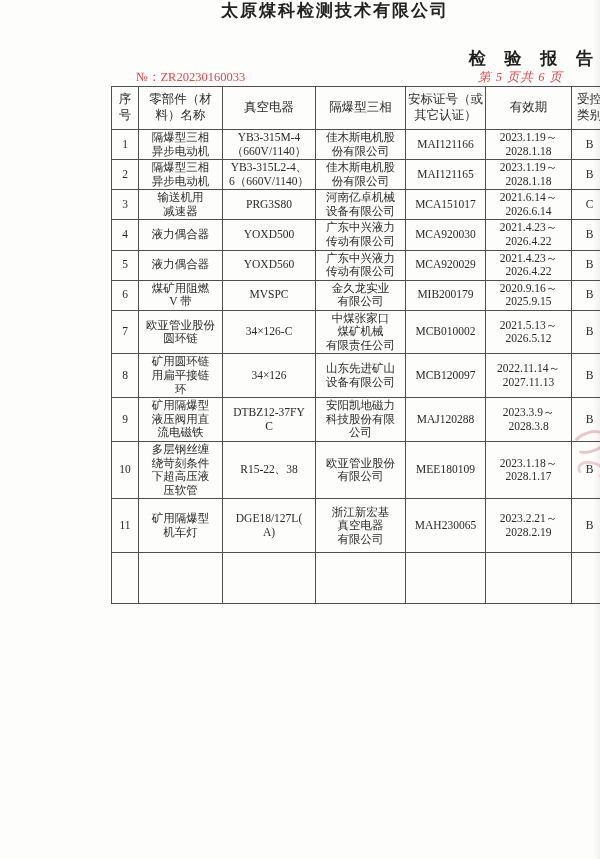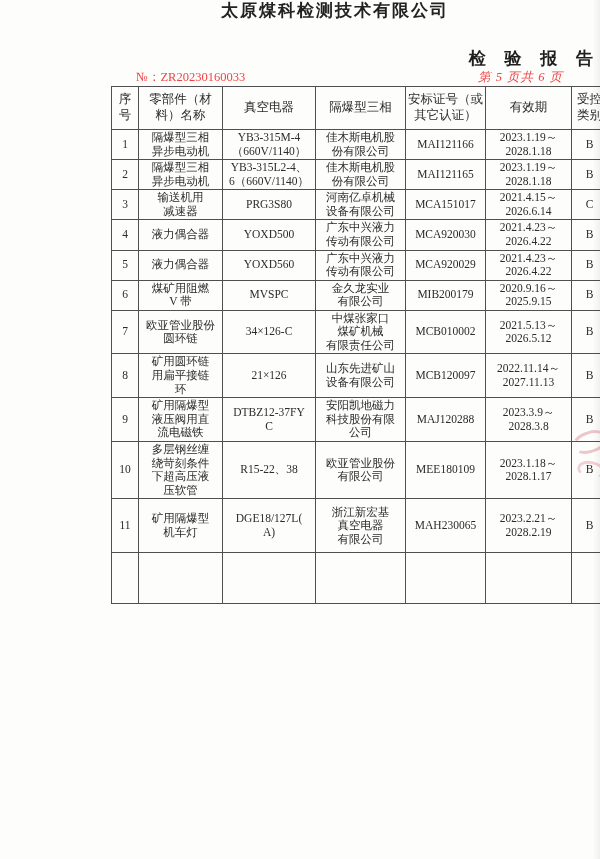--- a/index.html
+++ b/index.html
@@ -172,21 +172,21 @@
             <td class="c-remark">空白</td>
           </tr>
           <tr>
             <td class="c-no">3</td>
             <td class="c-name">输送机用
 减速器</td>
             <td class="c-model">PRG3S80</td>
             <td class="c-manufacturer">河南亿卓机械
 设备有限公司</td>
             <td class="c-cert">MCA151017</td>
-            <td class="c-validity">2021.4.15～
+            <td class="c-validity">2021.6.14～
 2026.6.14</td>
             <td class="c-category">C</td>
             <td class="c-remark">空白</td>
           </tr>
           <tr>
             <td class="c-no">4</td>
             <td class="c-name">液力偶合器</td>
             <td class="c-model">YOXD500</td>
             <td class="c-manufacturer">广东中兴液力
 传动有限公司</td>
@@ -233,21 +233,21 @@
             <td class="c-validity">2021.5.13～
 2026.5.12</td>
             <td class="c-category">B</td>
             <td class="c-remark">空白</td>
           </tr>
           <tr>
             <td class="c-no">8</td>
             <td class="c-name">矿用圆环链
 用扁平接链
 环</td>
-            <td class="c-model">21×126</td>
+            <td class="c-model">34×126</td>
             <td class="c-manufacturer">山东先进矿山
 设备有限公司</td>
             <td class="c-cert">MCB120097</td>
             <td class="c-validity">2022.11.14～
 2027.11.13</td>
             <td class="c-category">B</td>
             <td class="c-remark">空白</td>
           </tr>
           <tr>
             <td class="c-no">9</td>

